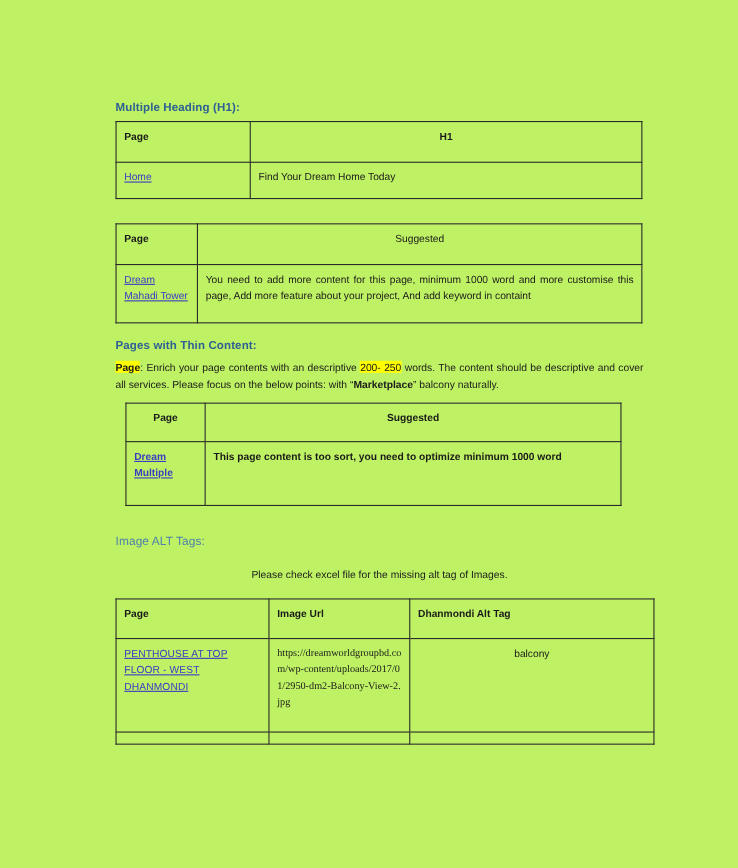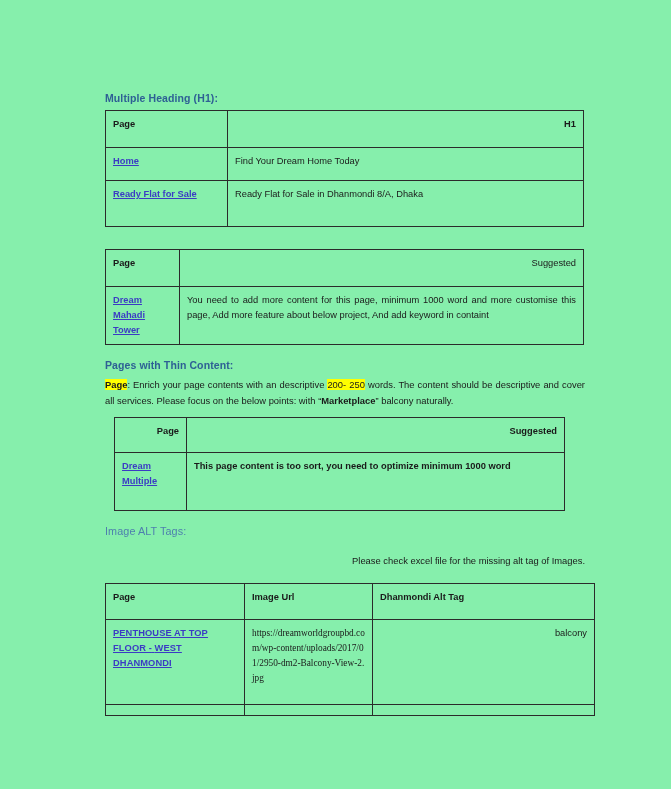--- a/index.html
+++ b/index.html
@@ -14,21 +14,21 @@
     color: #000000;
     overflow: hidden;
     position: relative;
   }
   .page {
     position: absolute;
     left: 0;
     top: 0;
     width: 671px;
     height: 789px;
-    background: #86efac;
+    background: #bef264;
   }
   .content {
     position: absolute;
     left: 105px;
     top: 92px;
     width: 480px;
   }
 
   
   .sec-head {
@@ -36,31 +36,32 @@
     font-weight: bold;
     color: #2E6094;
     letter-spacing: 0.1px;
     margin: 0 0 5px 0;
     line-height: 13px;
   }
   .sec-head.light {
     font-weight: normal;
     color: #4E7FAE;
     font-size: 10.8px;
+    margin-top: 12px;
   }
 
   
   .para {
     font-size: 9.4px;
     line-height: 16px;
     color: #1a1a1a;
     margin: 0;
     text-align: justify;
   }
-  .para.nojust { text-align: right; }
+  .para.nojust { text-align: center; }
   .hl {
     background: #FFFF00;
   }
   .bold { font-weight: bold; }
 
   
   table.doc {
     border-collapse: collapse;
     table-layout: fixed;
     font-size: 9.3px;
@@ -69,27 +70,26 @@
   table.doc td {
     border: 1px solid #2b2b2b;
     padding: 6px 7px;
     vertical-align: top;
     line-height: 15px;
   }
   td.hdr {
     font-weight: bold;
     vertical-align: top;
   }
-  td.ctr { text-align: right; }
+  td.ctr { text-align: center; }
   td.just { text-align: justify; }
 
   a.doclink {
     color: #3B3BC4;
     text-decoration: underline;
-    font-weight: bold;
   }
   a.doclink.caps { letter-spacing: 0.1px; }
 
   
   #tbl-headings { width: 478px; }
   #tbl-headings col.c1 { width: 122px; }
   #tbl-headings col.c2 { width: 356px; }
   #tbl-headings tr.r1 td { height: 24px; }
   #tbl-headings tr.r2 td { height: 20px; }
   #tbl-headings tr.r3 td { height: 33px; }
@@ -141,47 +141,41 @@
         <tr class="r1">
           <td class="hdr">Page</td>
           <td class="hdr ctr">H1</td>
         </tr>
         <tr class="r2">
           <td>
             <a class="doclink" href="#">Home</a>
           </td>
           <td>Find Your Dream Home Today</td>
         </tr>
-        <tr class="r3">
-          <td>
-            <a class="doclink" href="#">Ready Flat for Sale</a>
-          </td>
-          <td>Ready Flat for Sale in Dhanmondi 8/A, Dhaka</td>
-        </tr>
       </tbody>
     </table>
 
     <div class="gap-a"></div>
 
 
     <table class="doc" id="tbl-editorial">
       <colgroup>
           <col class="c1">
           <col class="c2">
         </colgroup>
       <tbody>
         <tr class="r1">
           <td class="hdr">Page</td>
           <td class="hdr ctr" style="font-weight:normal">Suggested</td>
         </tr>
         <tr class="r2">
           <td>
             <a class="doclink" href="#"><span>Dream</span><br><span>Mahadi Tower</span></a>
           </td>
-          <td class="just">You need to add more content for this page, minimum 1000 word and more customise this page, Add more feature about below project, And add keyword in containt</td>
+          <td class="just">You need to add more content for this page, minimum 1000 word and more customise this page, Add more feature about your project, And add keyword in containt</td>
         </tr>
       </tbody>
     </table>
 
     <div class="gap-c"></div>
 
     <div class="sec-head">Pages with Thin Content:</div>
 
     <p class="para"><span class="hl bold">Page</span><span>: Enrich your page contents with an descriptive </span><span class="hl">200- 250</span><span> words. The content should be descriptive and cover all services. Please focus on the below points: with “</span><span class="bold">Marketplace</span><span>” balcony naturally.</span></p>
 

